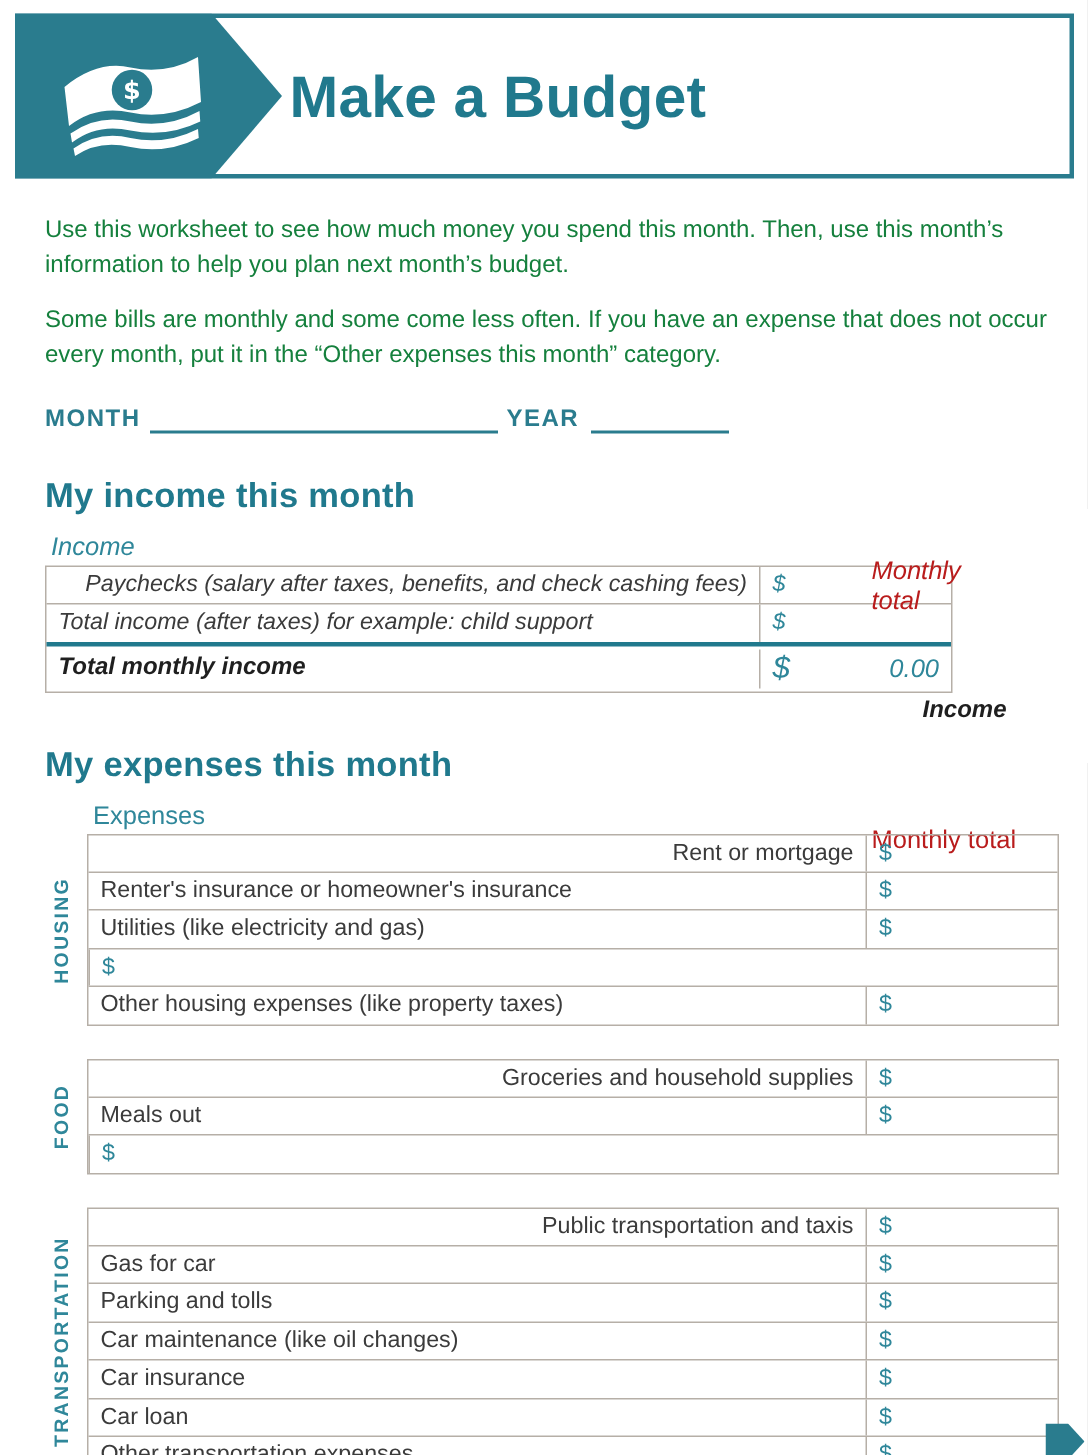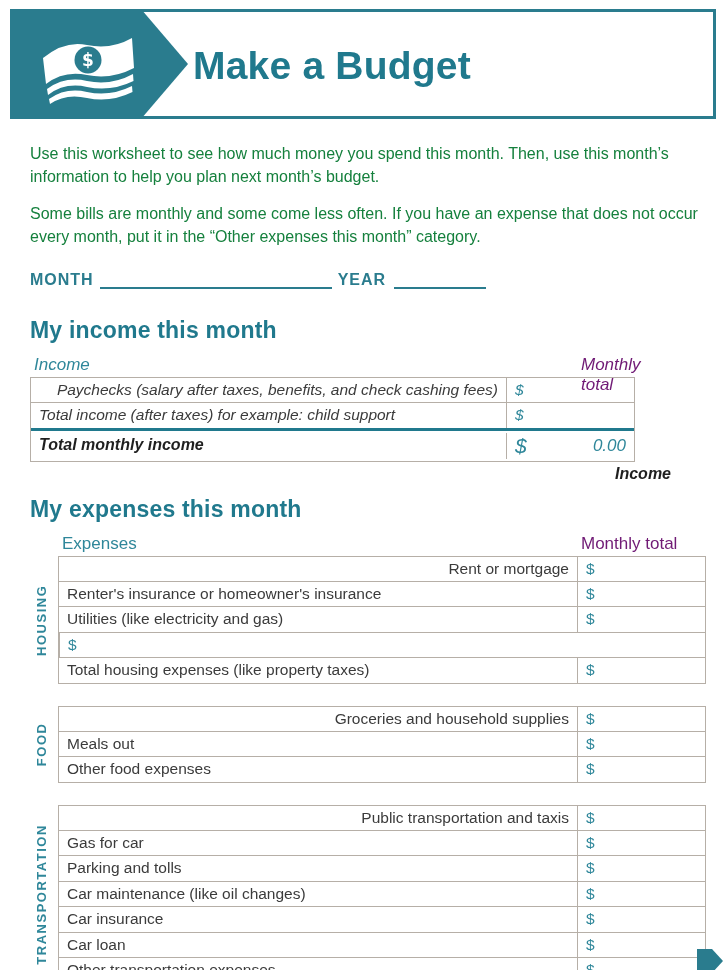--- a/index.html
+++ b/index.html
@@ -41,21 +41,21 @@
   .month-line { width:232px; margin-left:6px; }
   .year-line  { width:92px;  margin-left:8px; }
   .year-label { margin-left:6px; }
   
   .section-h { font-size:23px; font-weight:bold; color:#20798d; letter-spacing:0.2px; }
   .income-h  { margin-top:24px; }
   .expenses-h{ margin-top:13px; }
   
   .thead { position:relative; height:22px; margin-top:11px; }
   .thead .col-l { position:absolute; left:4px; top:0; font-size:17px; color:#2f879a; }
-  .thead .col-r { position:absolute; top:0; font-size:17px; color:#701a75; }
+  .thead .col-r { position:absolute; top:16px; font-size:17px; color:#b91c1c; }
   .tbl { border:1px solid #b6afa7; }
   .trow { display:flex; border-top:1px solid #b6afa7; }
   .trow:first-child { border-top:none;text-align:right; }
   .cell { padding:2px 8px 3px 8px; font-size:15.5px; line-height:1.25; }
   .cell.lbl { flex:1; }
   .cell.val { width:128px; border-left:1px solid #b6afa7; color:#2f879a; display:flex; }
   .cell.val .dollar { font-size:15.5px; }
   .cell.val .amt { flex:1; text-align:right; }
   
   .income-wrap { width:605px;font-style:italic; }
@@ -179,21 +179,21 @@
                   <span class="amt"></span>
                 </div>
               </div>
               <div class="trow">
                 <div class="cell val">
                   <span class="dollar">$</span>
                   <span class="amt"></span>
                 </div>
               </div>
               <div class="trow">
-                <div class="cell lbl">Total housing expenses (like property taxes)</div>
+                <div class="cell lbl">Other housing expenses (like property taxes)</div>
                 <div class="cell val">
                   <span class="dollar">$</span>
                   <span class="amt"></span>
                 </div>
               </div>
             </div>
           </div>
           <div class="group">
             <div class="side-label">FOOD</div>
             <div class="tbl">
@@ -205,21 +205,20 @@
                 </div>
               </div>
               <div class="trow">
                 <div class="cell lbl">Meals out</div>
                 <div class="cell val">
                   <span class="dollar">$</span>
                   <span class="amt"></span>
                 </div>
               </div>
               <div class="trow">
-                <div class="cell lbl">Other food expenses</div>
                 <div class="cell val">
                   <span class="dollar">$</span>
                   <span class="amt"></span>
                 </div>
               </div>
             </div>
           </div>
           <div class="group">
             <div class="side-label">TRANSPORTATION</div>
             <div class="tbl">

